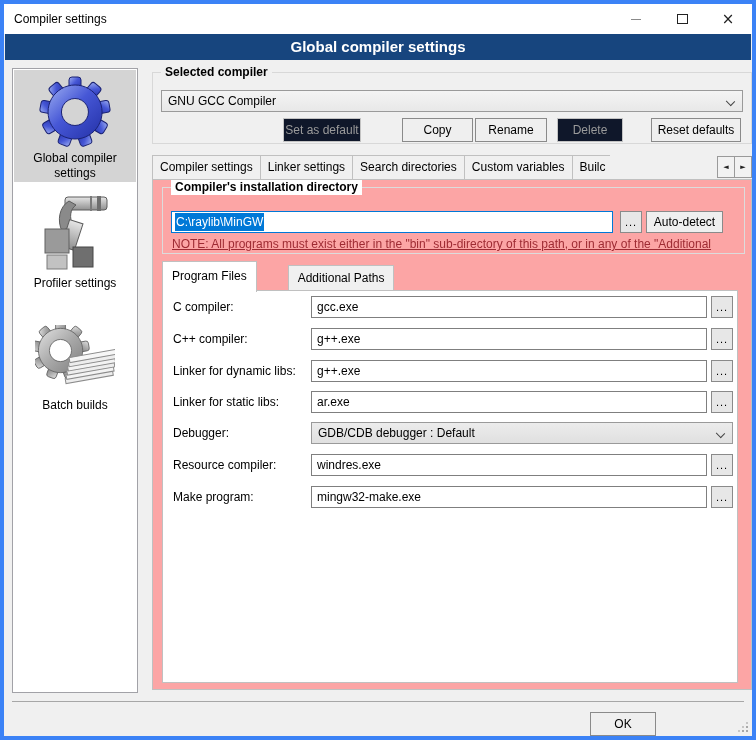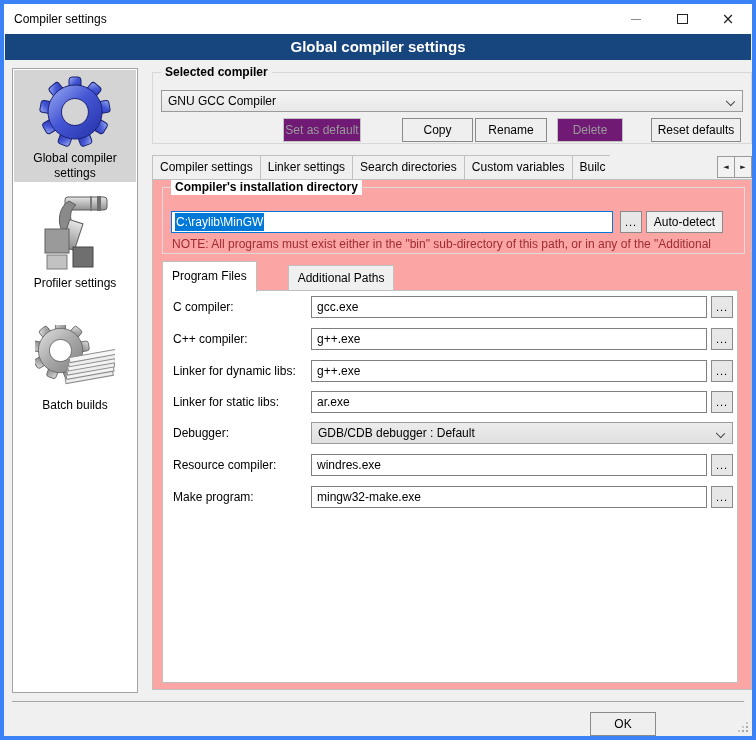--- a/index.html
+++ b/index.html
@@ -33,41 +33,41 @@
   .group-label { position:absolute; top:-8px; left:8px; background:#f0f0f0; padding:0 4px; line-height:15px; white-space:nowrap;font-weight:bold; }
   .group-label.on-white { background:#fff; }
 
   .group1 { left:0; top:6px; width:600px; height:72px; }
 
   .combo { position:absolute; height:22px; border:1px solid #9a9a9a; background:linear-gradient(#f4f4f4,#e8e8e8); display:flex; align-items:center; padding:0 24px 0 6px; cursor:default; }
   .combo1 { left:8px; top:17px; right:8px; }
   .chev { position:absolute; right:8px; top:7px; width:7px; height:7px; border-right:1px solid #444; border-bottom:1px solid #444; transform:rotate(45deg) scale(1,0.9); transform-origin:center; }
 
   .btn { position:absolute; height:24px; background:#efefef; border:1px solid #8a8a8a; font-family:"Liberation Sans",sans-serif; font-size:12px; color:#000; text-align:center; cursor:default; }
-  .btn.disabled { background:#701a75; border-color:#c3c3c3; color:#9a9a9a; }
+  .btn.disabled { background:#0f172a; border-color:#c3c3c3; color:#9a9a9a; }
   .btnrow .btn { top:45px; }
 
   
   .tabs { position:absolute; left:0; top:86px; width:600px; height:27px; display:flex; align-items:flex-end; }
   .tab { height:24px; border:1px solid #c0c0c0; border-bottom:none; background:#f0f0f0; padding:0 7px; line-height:23px; white-space:nowrap; margin-right:-1px; cursor:default; }
   .tab.active { height:27px; background:#fff; line-height:26px; position:relative; z-index:2; margin-bottom:-1px; }
   .tab.truncated { width:38px; overflow:hidden; padding-right:0; border-right:none; }
   .tab-arrows { position:absolute; right:0; bottom:1px; display:flex; z-index:3; }
   .arrow-btn { width:18px; height:22px; border:1px solid #9a9a9a; background:#f2f2f2; display:flex; align-items:center; justify-content:center; margin-left:-1px; cursor:default; }
   .arrow-btn span { font-family:"DejaVu Sans", sans-serif; font-size:7px; color:#222; }
 
   .tab-page { position:absolute; left:0; top:113px; width:600px; height:511px; background:#fca5a5; border:1px solid #c0c0c0; }
 
   .group2 { left:9px; top:7px; width:583px; height:67px; border-color:#dcdcdc; }
   .dir-input { position:absolute; left:8px; top:23px; width:442px; height:22px; background:#fff; border:1px solid #0078d7; line-height:20px; padding-left:3px; white-space:nowrap; overflow:hidden; cursor:text; }
   .dir-input .sel { background:#0078d7; color:#fff; padding:2px 1px; }
   .btn.browse-dir { left:457px; top:23px; width:22px; height:22px; }
   .btn.autodetect { left:483px; top:23px; width:77px; height:22px; line-height:20px; }
   .btn.browse { width:22px; height:22px; background:#e7e7e7; font-size:11px; letter-spacing:1px; line-height:18px; }
-  .note { position:absolute; left:9px; top:49px; width:566px; color:#9e2b33; white-space:nowrap; overflow:hidden; }
+  .note { position:absolute; left:9px; top:49px; width:566px; color:#9e2b33; white-space:nowrap; overflow:hidden;text-decoration:underline; }
 
   
   .inner-tabs { position:absolute; left:9px; top:80px; height:31px; display:flex; align-items:flex-end;gap:32px; }
   .itab { height:26px; border:1px solid #c0c0c0; border-bottom:none; background:#f0f0f0; padding:0 9px; line-height:25px; margin-right:-1px; white-space:nowrap; cursor:default; }
   .itab.active { height:31px; background:#fff; line-height:29px; position:relative; z-index:2; margin-bottom:-1px; }
   .inner-page { position:absolute; left:9px; top:110px; width:576px; height:393px; background:#fff; border:1px solid #c0c0c0; }
 
   .frow { position:absolute; left:0; right:0; height:22px; }
   .flabel { position:absolute; left:10px; line-height:22px; white-space:nowrap; }
   .finput { position:absolute; left:148px; width:396px; height:22px; border:1px solid #7f7f7f; background:#fff; line-height:20px; padding-left:5px; white-space:nowrap; overflow:hidden; cursor:text; }

